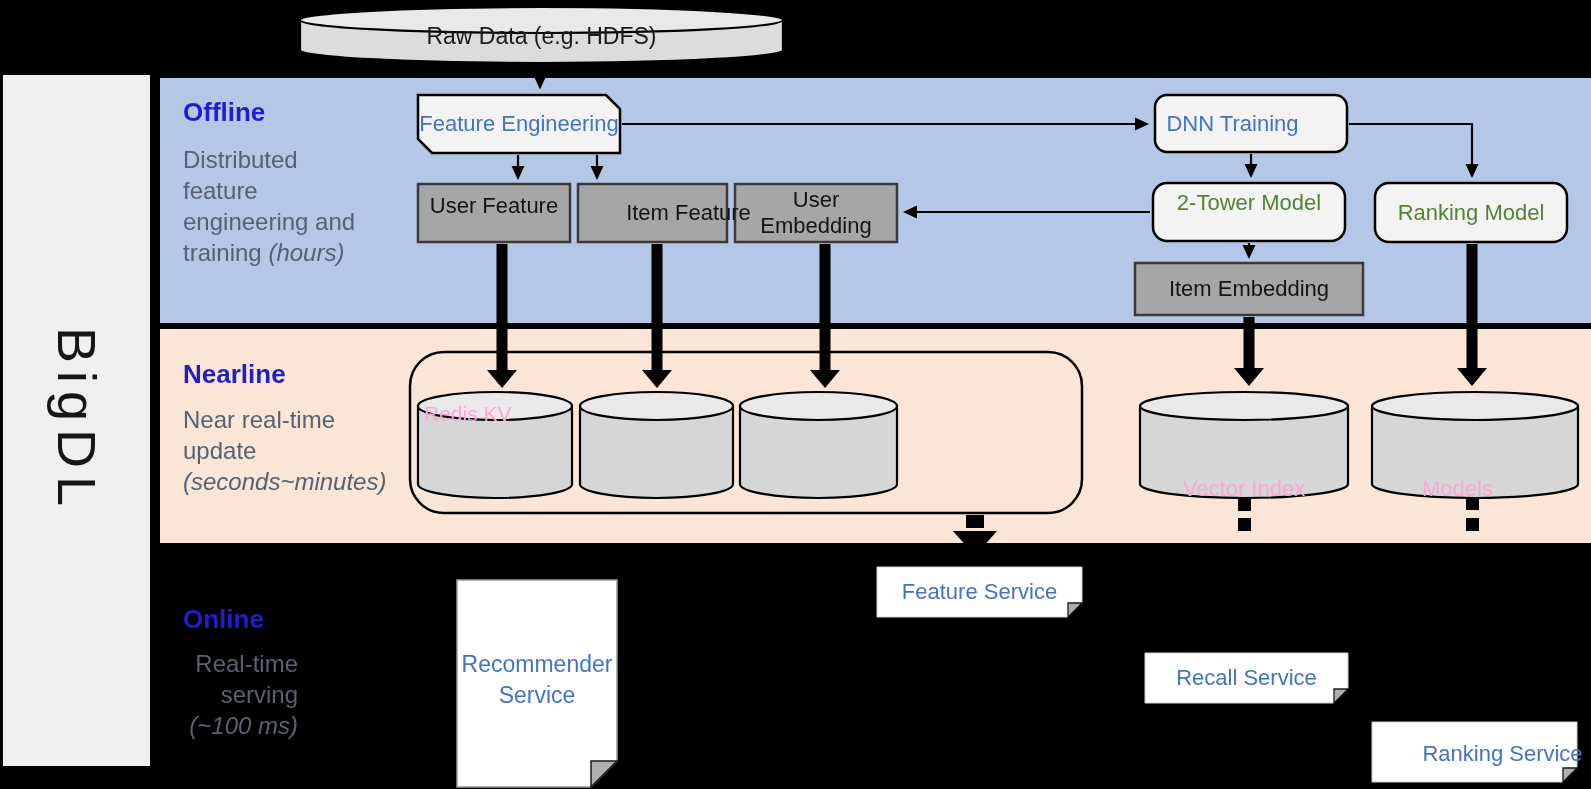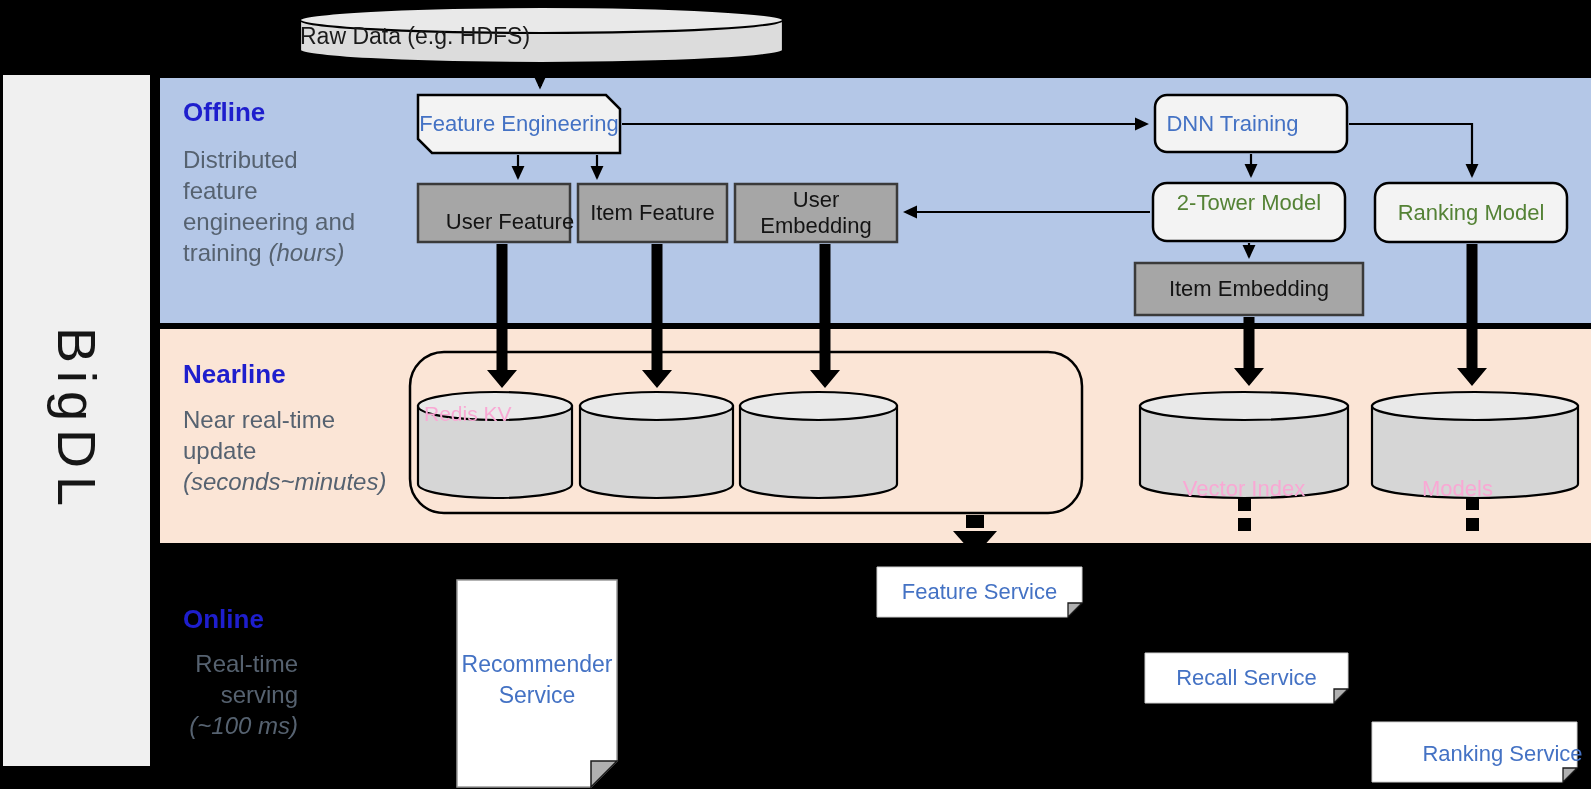--- a/index.html
+++ b/index.html
@@ -124,34 +124,34 @@
     <g>
       <path d="M1145 653 L1348 653 L1348 689 L1334 703 L1145 703 Z" fill="#fff" stroke="#cfcfcf" stroke-width="1"></path>
       <polygon points="1348,689 1334,703 1334,689" fill="#b0b0b0" stroke="#1a1a1a" stroke-width="1.3"></polygon>
     </g>
     <g>
       <path d="M1372 722 L1577 722 L1577 768 L1563 782 L1372 782 Z" fill="#fff" stroke="#cfcfcf" stroke-width="1"></path>
       <polygon points="1577,768 1563,782 1563,768" fill="#b0b0b0" stroke="#1a1a1a" stroke-width="1.3"></polygon>
     </g>
   </svg>
 
-  <div class="txt" style="left:300px;top:23px;width:483px;font-size:23px;color:#1a1a1a;">Raw Data (e.g. HDFS)</div>
+  <div class="txt" style="left:300px;top:23px;width:483px;text-align:center;font-size:23px;color:#1a1a1a;">Raw Data (e.g. HDFS)</div>
 
   <div class="txt lane-title" style="left:183px;top:98px;">Offline</div>
   <div class="txt lane-desc" style="left:183px;top:144px;width:185px;"><span>Distributed feature engineering and training</span> <em>(hours)</em></div>
 
   <div class="txt lane-title" style="left:183px;top:360px;">Nearline</div>
   <div class="txt lane-desc" style="left:183px;top:404px;width:200px;"><span>Near real-time update</span> <em>(seconds~minutes)</em></div>
 
   <div class="txt lane-title" style="left:183px;top:605px;">Online</div>
   <div class="txt lane-desc" style="left:183px;top:648px;width:115px;text-align:right;"><span>Real-time serving</span> <em>(~100 ms)</em></div>
 
   <div class="node-label blue-t" style="left:418px;top:95px;width:202px;height:58px;">Feature Engineering</div>
-  <div class="node-label black-t" style="left:418px;top:184px;width:152px;height:76px;padding-left:16px;">User Feature</div>
-  <div class="node-label black-t" style="left:578px;top:184px;width:149px;height:58px;">Item Feature</div>
+  <div class="node-label black-t" style="left:418px;top:168px;width:152px;height:76px;">User Feature</div>
+  <div class="node-label black-t" style="left:578px;top:184px;width:149px;height:58px;padding-left:36px;">Item Feature</div>
   <div class="node-label black-t" style="left:735px;top:184px;width:162px;height:58px;">User Embedding</div>
   <div class="node-label blue-t" style="left:1155px;top:95px;width:155px;height:57px;">DNN Training</div>
   <div class="node-label green-t" style="left:1153px;top:183px;width:192px;height:40px;">2-Tower Model</div>
   <div class="node-label green-t" style="left:1375px;top:183px;width:192px;height:59px;">Ranking Model</div>
   <div class="node-label black-t" style="left:1135px;top:263px;width:228px;height:52px;">Item Embedding</div>
 
   <div class="txt brown-t" style="left:424px;top:358px;font-size:21px;">Redis KV</div>
   <div class="node-label brown-t" style="left:1140px;top:428px;width:208px;height:34px;">Vector Index</div>
   <div class="node-label brown-t" style="left:1372px;top:428px;width:171px;height:34px;">Models</div>
 

